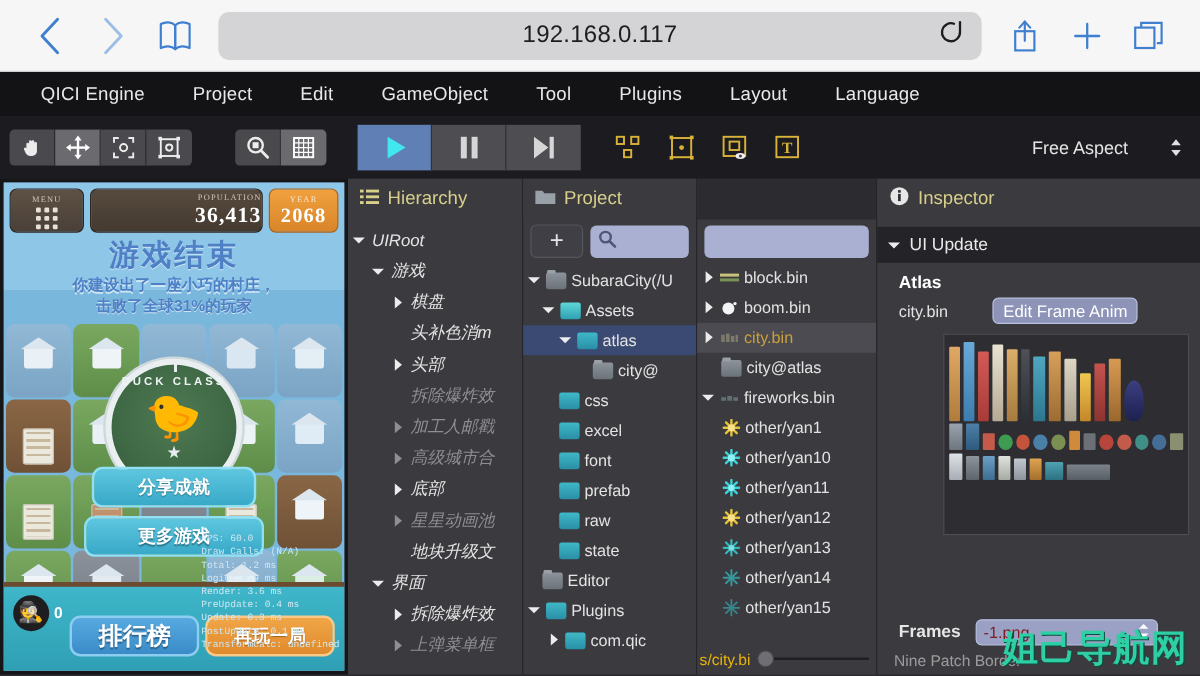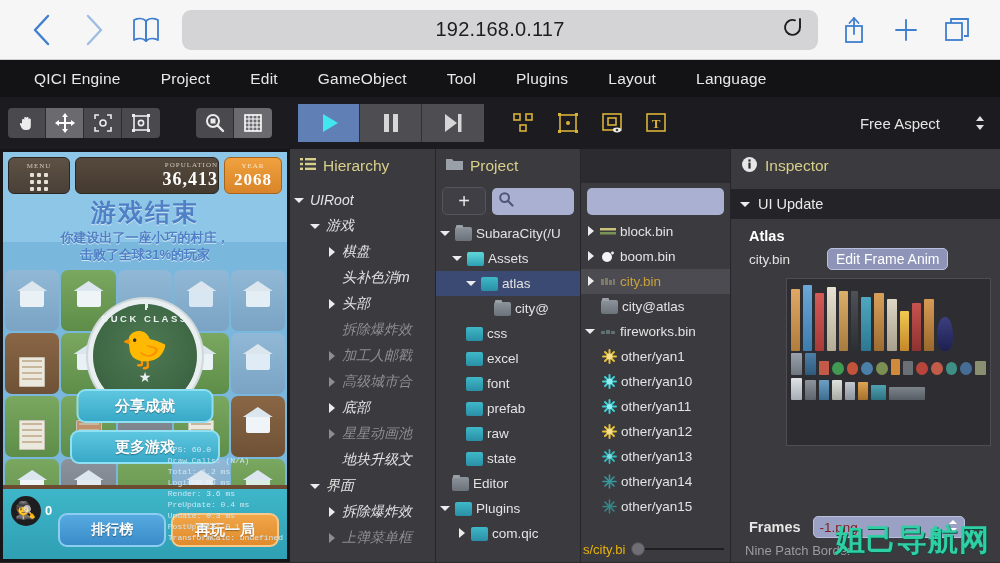--- a/index.html
+++ b/index.html
@@ -159,21 +159,21 @@
 
   .waterstrip { position:absolute; left:0; bottom:0; width:284px; height:70px;
     background:linear-gradient(#3fb6c9,#2f9fb4); }
   .dock { position:absolute; left:0; bottom:52px; width:284px; height:22px;
     background:linear-gradient(#6d4c31,#5a3d27); }
 
   .rankrow { position:absolute; left:8px; bottom:12px; display:flex; align-items:center; z-index:8; }
   .avatar { width:30px;height:30px;border-radius:50%;background:#1e1e20;
     display:flex;align-items:center;justify-content:center;font-size:17px; }
   .cnt { color:#fff;font-size:13px;font-weight:bold;margin:0 6px 0 4px; }
-  .rankbtn { width:108px;height:34px;border-radius:9px;color:#fff;font-size:14px;font-weight:bold;
+  .rankbtn { width:108px;height:34px;border-radius:9px;color:#fff;font-size:20px;font-weight:bold;
     background:linear-gradient(#57a9e0,#3a8cc9); border:2px solid #8ccdf0;
     display:flex;align-items:center;justify-content:center; text-shadow:0 1px 1px rgba(0,0,0,.35);margin-top:39px; }
   .replaybtn { position:absolute; right:8px; bottom:12px; width:108px;height:34px;border-radius:9px;
     color:#fff;font-size:15px;font-weight:bold;
     background:linear-gradient(#f0a648,#e08a2c); border:2px solid #f7ca8a;
     display:flex;align-items:center;justify-content:center; z-index:8; text-shadow:0 1px 1px rgba(0,0,0,.35); }
 
   .stats { position:absolute; right:4px; bottom:16px; z-index:9;
     font-size:8px; line-height:11px; color:#cfe6f2; text-align:left; }
   .stats div { white-space:nowrap;font-family:Liberation Mono, monospace; }

